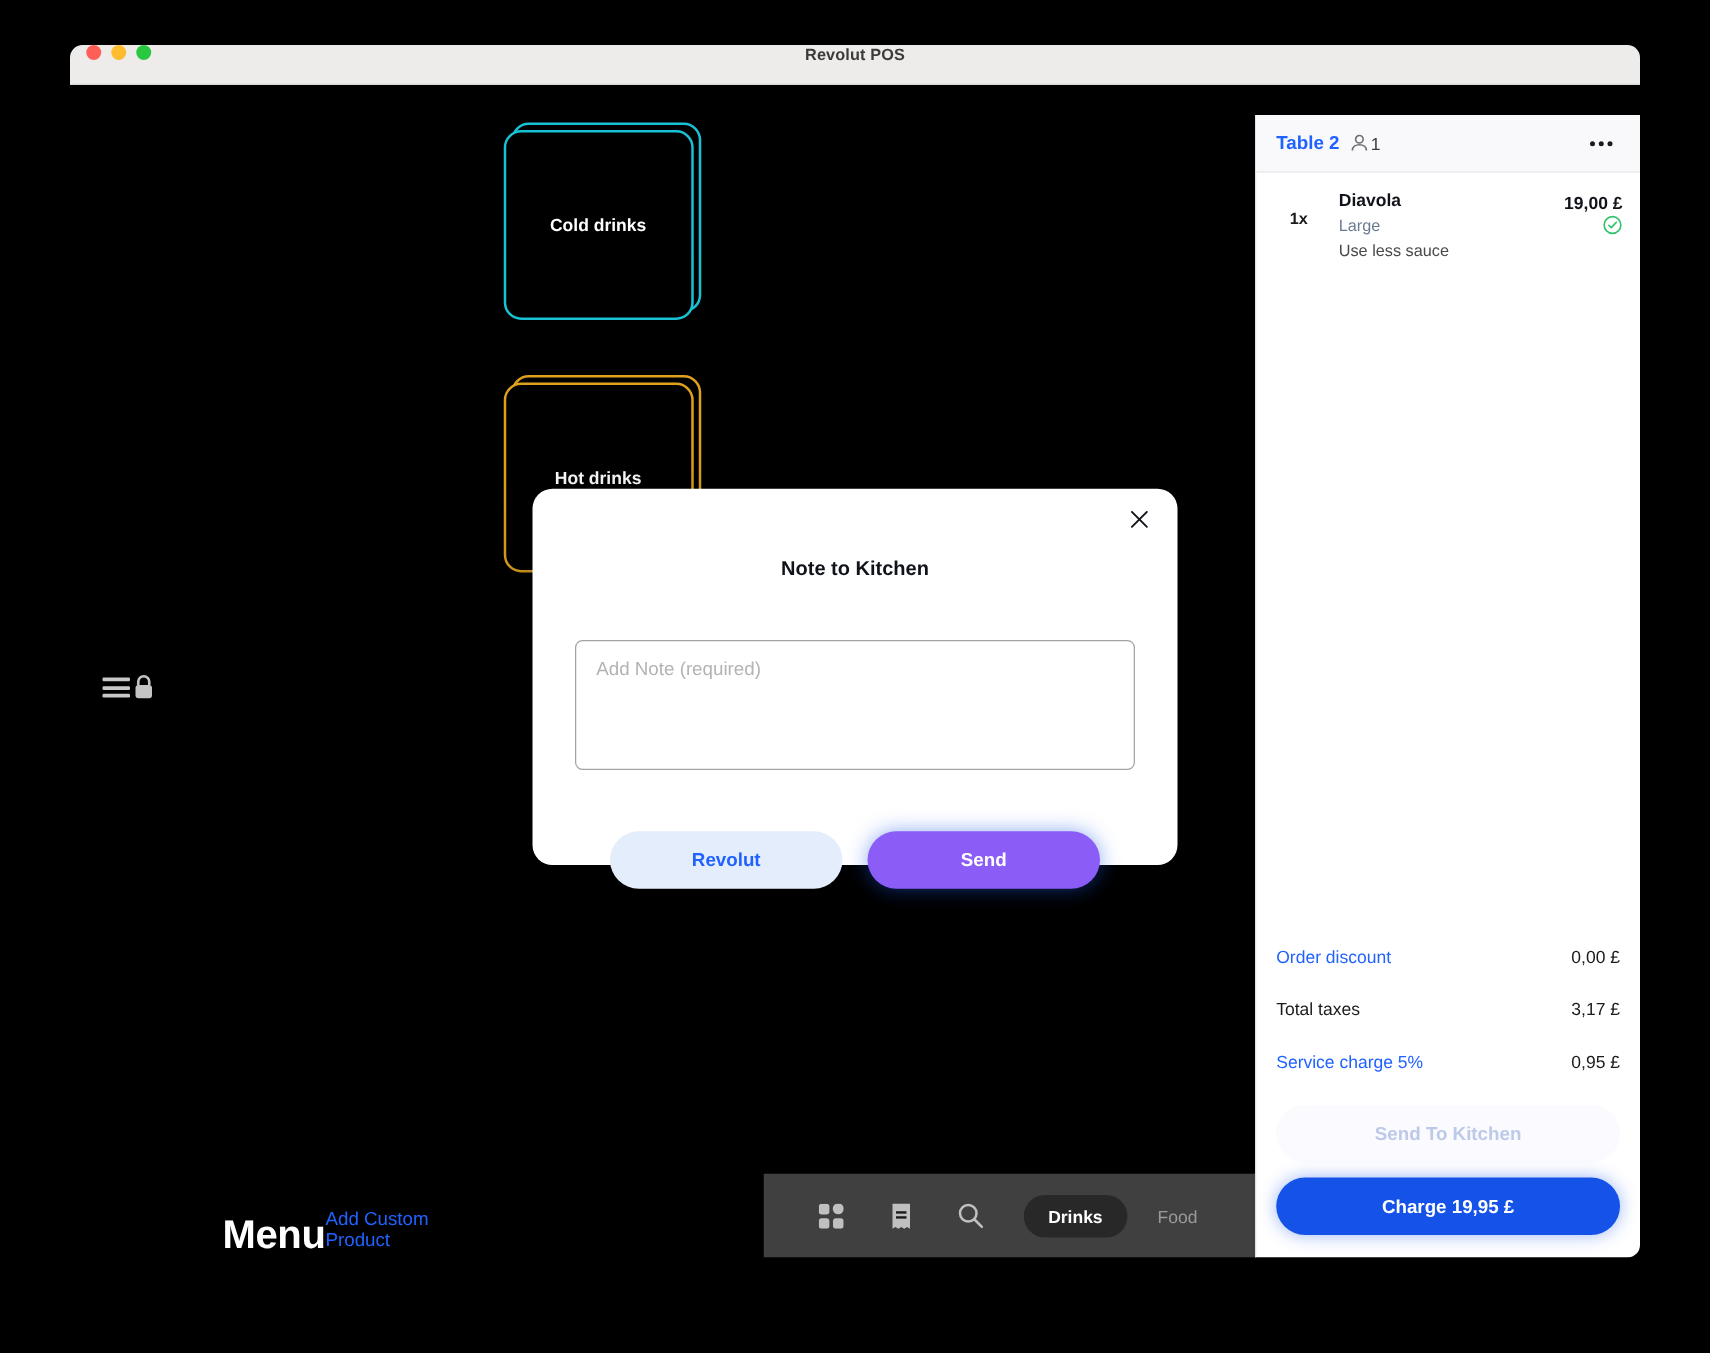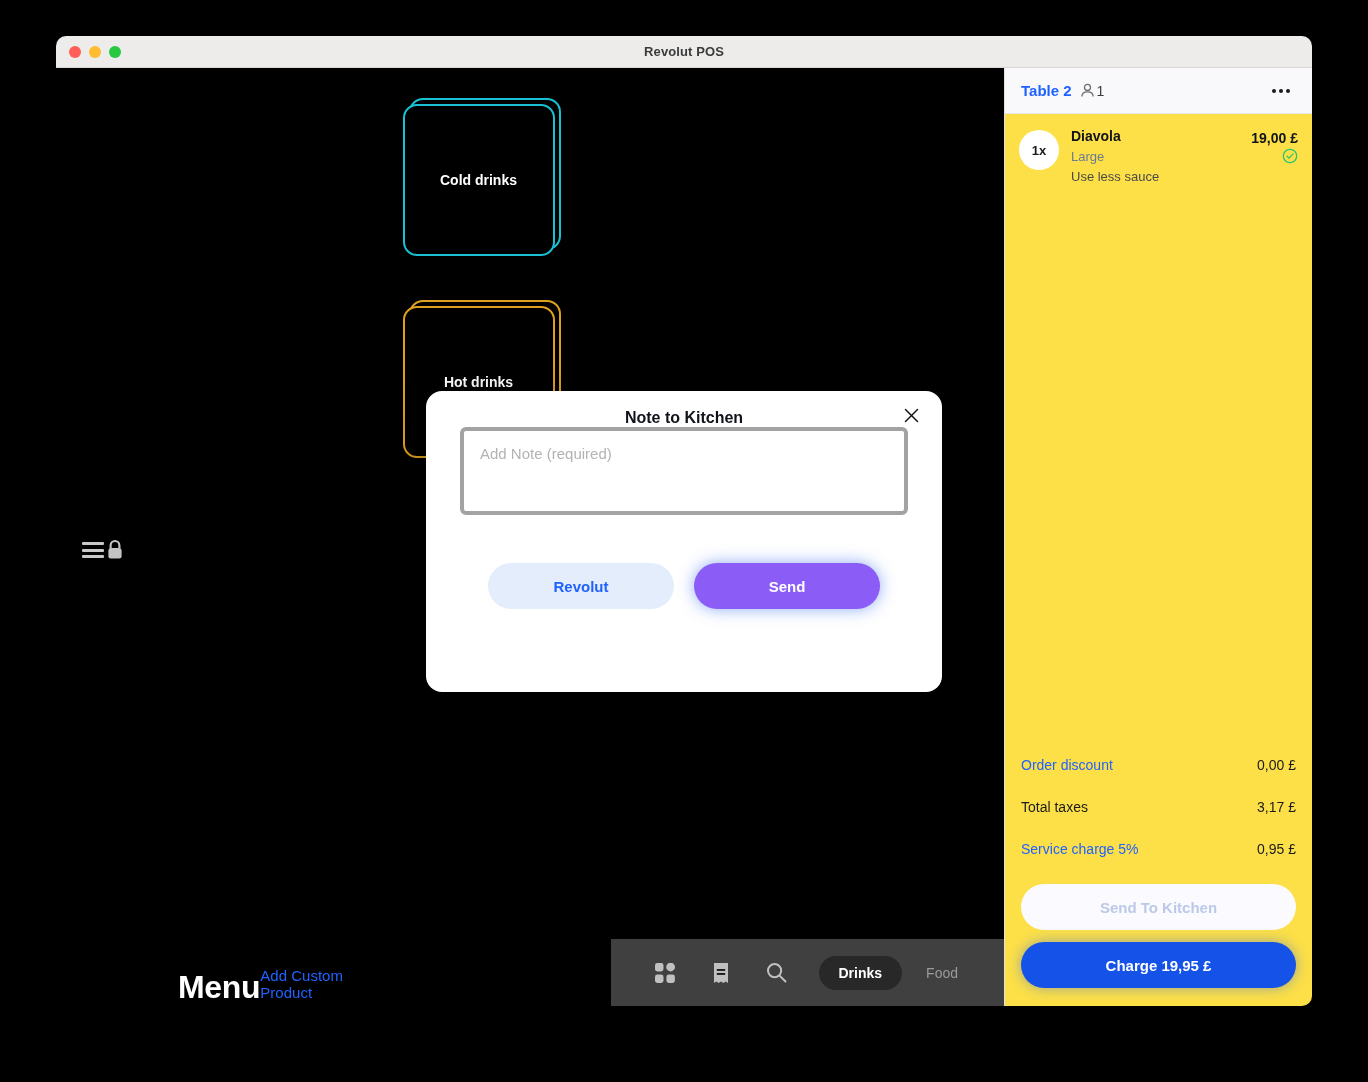--- a/index.html
+++ b/index.html
@@ -18,21 +18,21 @@
     width: 1256px; height: 970px;
     border-radius: 10px;
     overflow: hidden;
     background: #000;
     box-shadow: 0 10px 40px rgba(0,0,0,0.6);
   }
   .titlebar {
     height: 32px;
     background: #edeceb;
     border-bottom: 1px solid #d9d7d5;
-    display: flex; align-items: center;
+    display: flex; align-items: flex-start;
     position: relative;
   }
   .traffic { display: flex; gap: 8px; margin-left: 13px; }
   .dot { width: 12px; height: 12px; border-radius: 50%; }
   .dot.red { background: #ff5f57; }
   .dot.yellow { background: #febc2e; }
   .dot.green { background: #28c840; }
   .titlebar-title {
     position: absolute; left: 0; right: 0; text-align: center;
     font-size: 13px; font-weight: bold; color: #3b3b3b;
@@ -109,24 +109,25 @@
   .seg { display: flex; align-items: center; margin-left: 14px; gap: 4px; }
   .seg-item {
     padding: 9px 20px; border-radius: 20px;
     font-size: 14px; color: #9a9a9a; cursor: pointer;
   }
   .seg-item.active { background: #282828; color: #ffffff; font-weight: bold; }
 
   
   .right-pane {
     width: 308px;
-    background: #fde047;
+    background: #ffffff;
     border-left: 1px solid #e2e2e6;
     display: flex; flex-direction: column;
     position: relative;
+    margin-top: 24px;
   }
   .rp-head {
     height: 46px;
     display: flex; align-items: center; justify-content: space-between;
     padding: 0 16px;
     border-bottom: 1px solid #e6e6ea;
     background: #f9f9fb;
   }
   .rp-table { display: flex; align-items: center; gap: 8px; }
   .rp-table-name { color: #2062ff; font-size: 15px; font-weight: bold; cursor:pointer; }
@@ -181,30 +182,32 @@
     left: 370px; top: 355px;
     width: 516px; height: 301px;
     background: #ffffff;
     border-radius: 16px;
     box-shadow: 0 16px 48px rgba(0,0,0,0.35);
     padding: 0 34px;
   }
   .modal-title {
     text-align: center; font-size: 16px; font-weight: bold; color: #10131a;
     padding-top: 18px;
+    margin-top: 38px;
   }
   .modal-close {
     position: absolute; right: 18px; top: 11px;
     width: 26px; height: 26px;
     display:flex; align-items:center; justify-content:center;
     cursor: pointer; color: #10131a;
   }
   .modal-field {
-    width: 100%; height: 88px;
-    border: 4px solid #a3a3a3; border-radius: 6px;
+    margin-top: 47px;
+    width: 100%; height: 104px;
+    border: 1px solid #a3a3a3; border-radius: 6px;
     background: #fff;
     padding: 14px 16px;
     font-size: 15px; color: #b3b3b3;
     font-family: "Liberation Sans", sans-serif;
     resize: none; outline: none;
   }
   .modal-field::placeholder { color: #b3b3b3; }
   .modal-btns {
     display: flex; justify-content: center; gap: 20px;
     margin-top: 44px;

